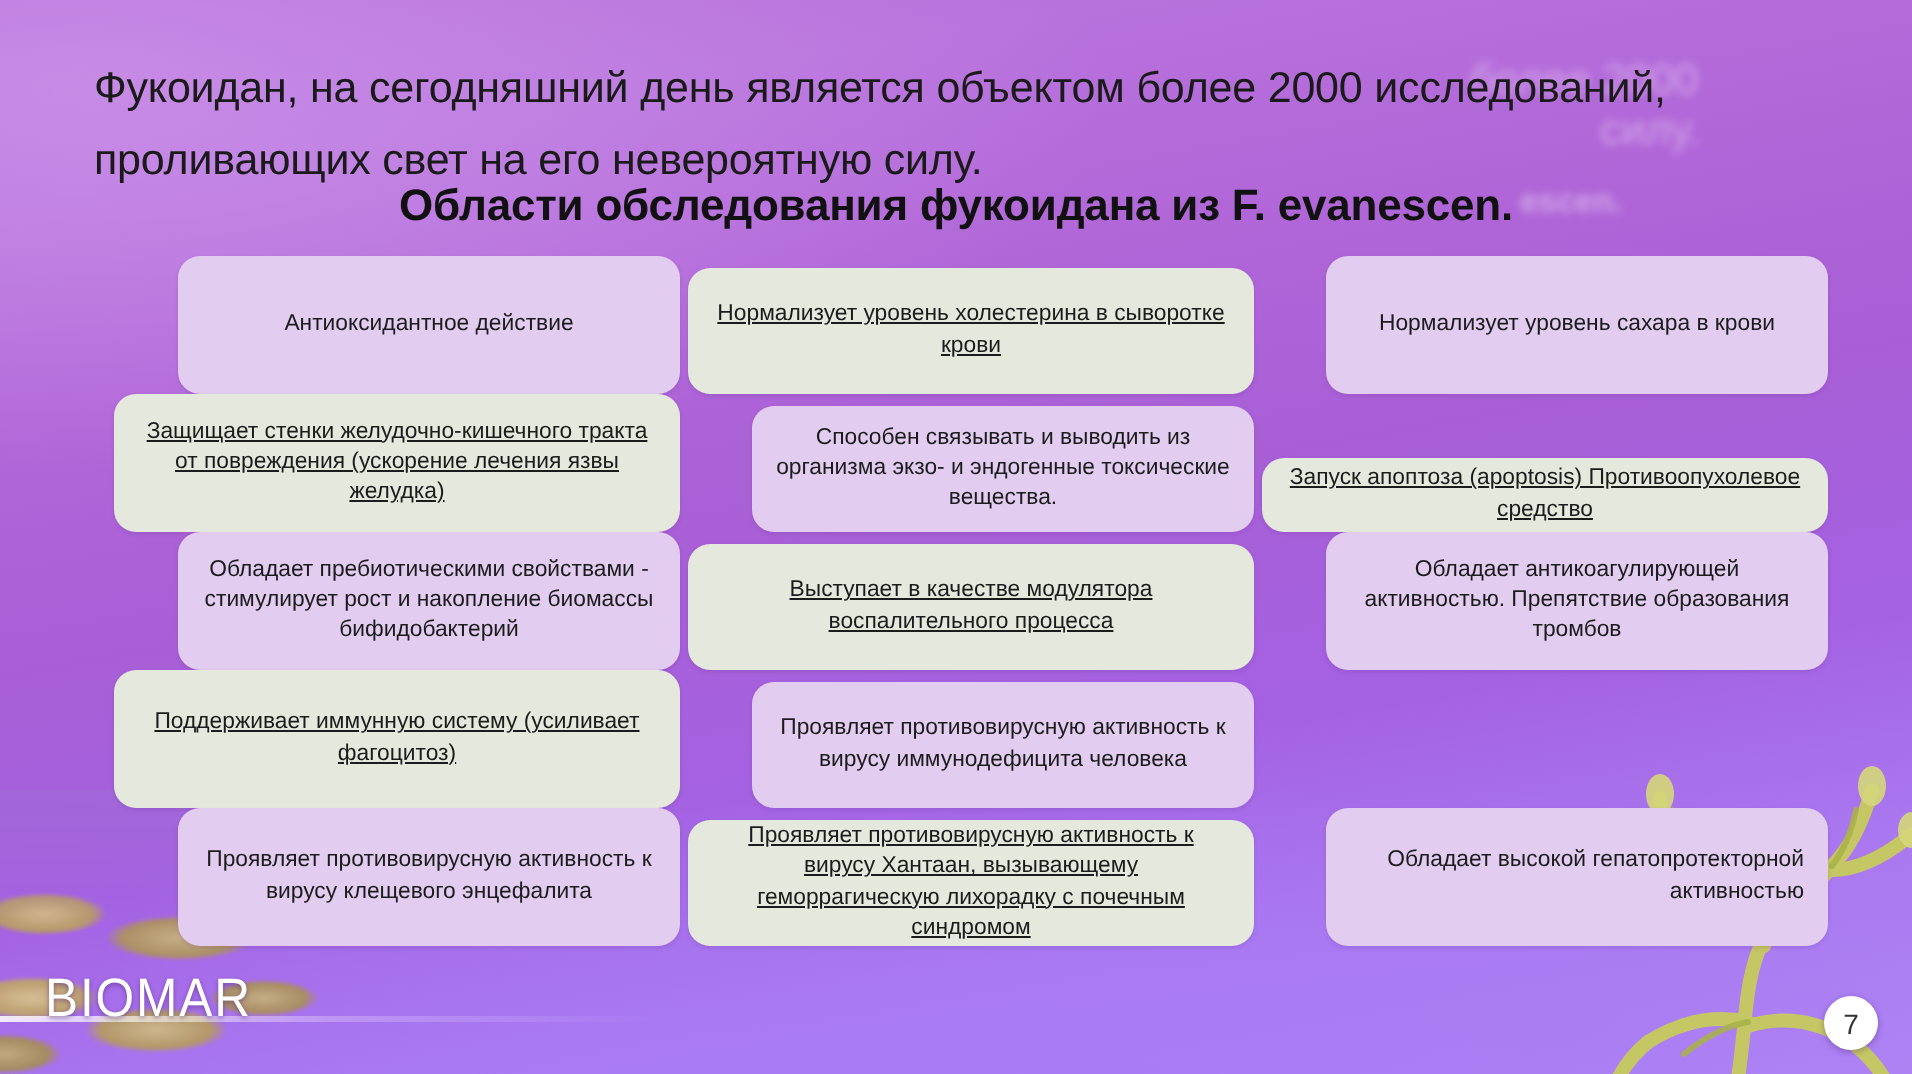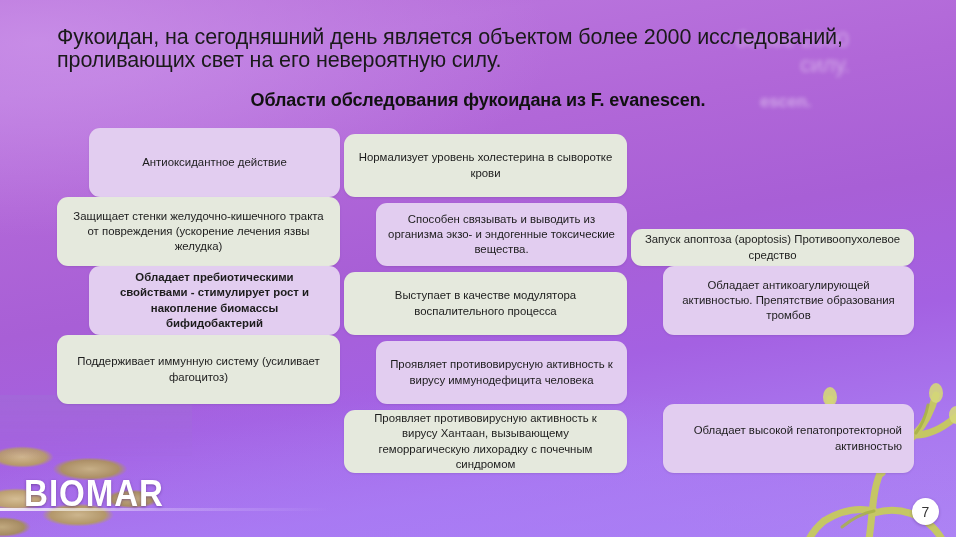--- a/index.html
+++ b/index.html
@@ -58,33 +58,33 @@
     color:rgba(255,255,255,0.42);
     filter:blur(2.2px);
     white-space:nowrap;
     pointer-events:none;
     font-weight:400;
   }
 
   
   .headline {
     position:absolute;
-    left:57px; top:26px;
+    left:47px; top:26px;
     width:860px;
     font-size:21.5px;
-    line-height:23px;
+    line-height:36px;
     color:#1a1a1a;
     letter-spacing:-0.1px;
   }
   .subhead {
     position:absolute;
     left:0; top:90px;
     width:956px;
     text-align:center;
-    font-size:18px;
+    font-size:22px;
     font-weight:bold;
     color:#111;
     letter-spacing:-0.1px;
   }
 
   
   .grid {
     position:absolute;
     left:57px; top:128px;
     width:844px;
@@ -100,21 +100,21 @@
     justify-content:center;
     text-align:center;
     border-radius:11px;
     padding:4px 12px;
     font-size:11.4px;
     line-height:15.2px;
     color:#1c1c1c;
     box-shadow:0 1px 2px rgba(90,50,130,0.18);
   }
   .cell.lav  { background:#e2cdf0;margin-left:32px; }
-  .cell.sage { background:#e5e9dd; }
+  .cell.sage { background:#e5e9dd;text-decoration:underline; }
 
   
   .col-mid { margin-top:6px; }
 
   
   .pagenum {
     position:absolute;
     right:17px; bottom:12px;
     width:27px; height:27px;
     border-radius:50%;
@@ -122,22 +122,22 @@
     display:flex; align-items:center; justify-content:center;
     font-size:14px;
     color:#333;
     box-shadow:0 1px 3px rgba(60,20,90,0.35);
   }
 
   
   .logo {
     position:absolute;
     left:18px; bottom:22px;
-    font-size:36px;
-    font-weight:bold;
+    font-size:27px;
+    font-weight:normal;
     letter-spacing:1px;
     color:#ffffff;
     text-shadow:0 1px 3px rgba(80,40,120,0.55);
     text-align:right;
   }
   .logo .mark { display:inline-block; transform:scaleX(0.92); }
 </style>
 </head>
 <body>
 
@@ -179,28 +179,30 @@
   <div class="ghost" style="left:735px; top:28px; font-size:21.5px;">более 2000</div>
   <div class="ghost" style="left:800px; top:53px; font-size:21.5px;">силу.</div>
   <div class="ghost" style="left:760px; top:92px; font-size:16.5px; font-weight:bold;">escen.</div>
 
   <div class="headline">Фукоидан, на сегодняшний день является объектом более 2000 исследований, проливающих свет на его невероятную силу.</div>
   <div class="subhead">Области обследования фукоидана из F. evanescen.</div>
 
   <div class="grid" id="grid">
       <div class="cell lav" style="grid-area: 1 / 1;">Антиоксидантное действие</div>
       <div class="cell sage col-mid" style="grid-area: 1 / 2;">Нормализует уровень холестерина в сыворотке крови</div>
+      <div class="cell lav" style="grid-area: 1 / 3;">Нормализует уровень сахара в крови</div>
       <div class="cell sage" style="grid-area: 2 / 1;">Защищает стенки желудочно-кишечного тракта от повреждения (ускорение лечения язвы желудка)</div>
       <div class="cell lav col-mid" style="grid-area: 2 / 2;">Способен связывать и выводить из организма экзо- и эндогенные токсические вещества.</div>
       <div class="cell sage" style="grid-area: 2 / 3; margin-top: 32px;">Запуск апоптоза (apoptosis) Противоопухолевое средство</div>
-      <div class="cell lav" style="grid-area: 3 / 1; font-weight: bold;">Обладает пребиотическими свойствами - стимулирует рост и накопление биомассы бифидобактерий</div>
+      <div class="cell lav" style="grid-area: 3 / 1;">Обладает пребиотическими свойствами - стимулирует рост и накопление биомассы бифидобактерий</div>
       <div class="cell sage col-mid" style="grid-area: 3 / 2;">Выступает в качестве модулятора воспалительного процесса</div>
       <div class="cell lav" style="grid-area: 3 / 3;">Обладает антикоагулирующей активностью. Препятствие образования тромбов</div>
       <div class="cell sage" style="grid-area: 4 / 1;">Поддерживает иммунную систему (усиливает фагоцитоз)</div>
       <div class="cell lav col-mid" style="grid-area: 4 / 2;">Проявляет противовирусную активность к вирусу иммунодефицита человека</div>
+      <div class="cell lav" style="grid-area: 5 / 1;">Проявляет противовирусную активность к вирусу клещевого энцефалита</div>
       <div class="cell sage col-mid" style="grid-area: 5 / 2;">Проявляет противовирусную активность к вирусу Хантаан, вызывающему геморрагическую лихорадку с почечным синдромом</div>
       <div class="cell lav" style="grid-area: 5 / 3; text-align: right;">Обладает высокой гепатопротекторной активностью</div>
     </div>
 
   <div class="logo">
     <span class="mark">BIOMAR</span>
   </div>
 
   <div class="pagenum">
     <span>7</span>

